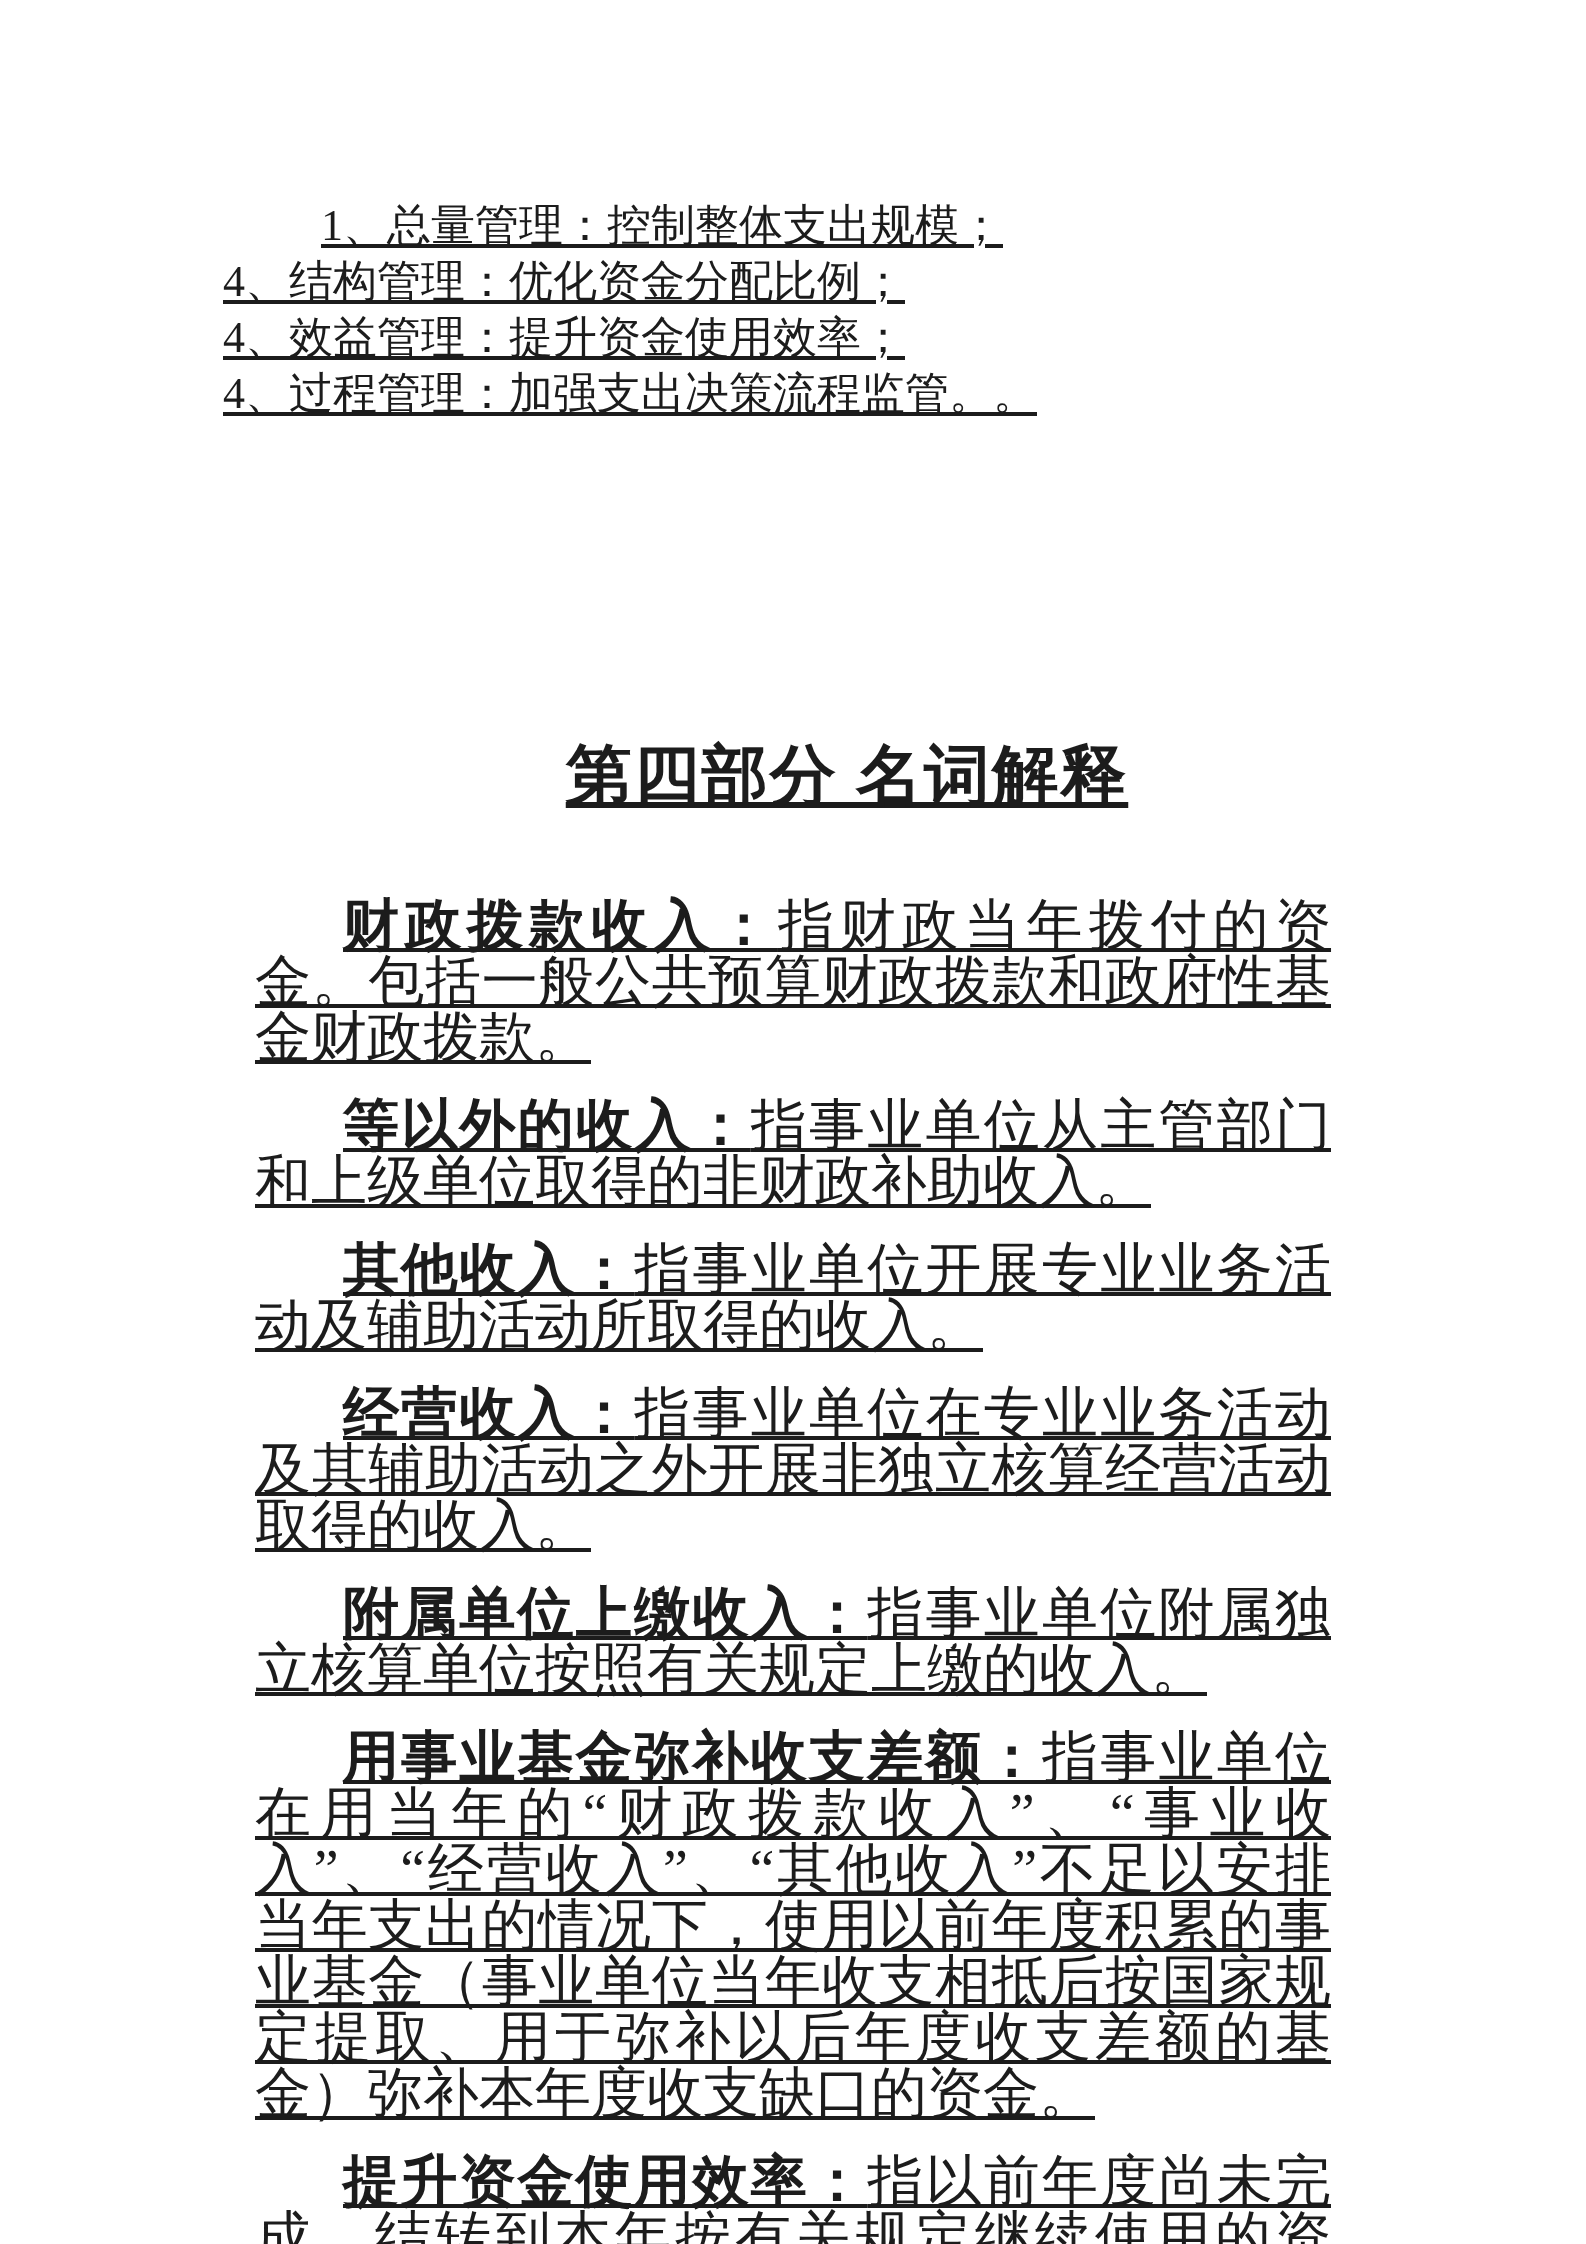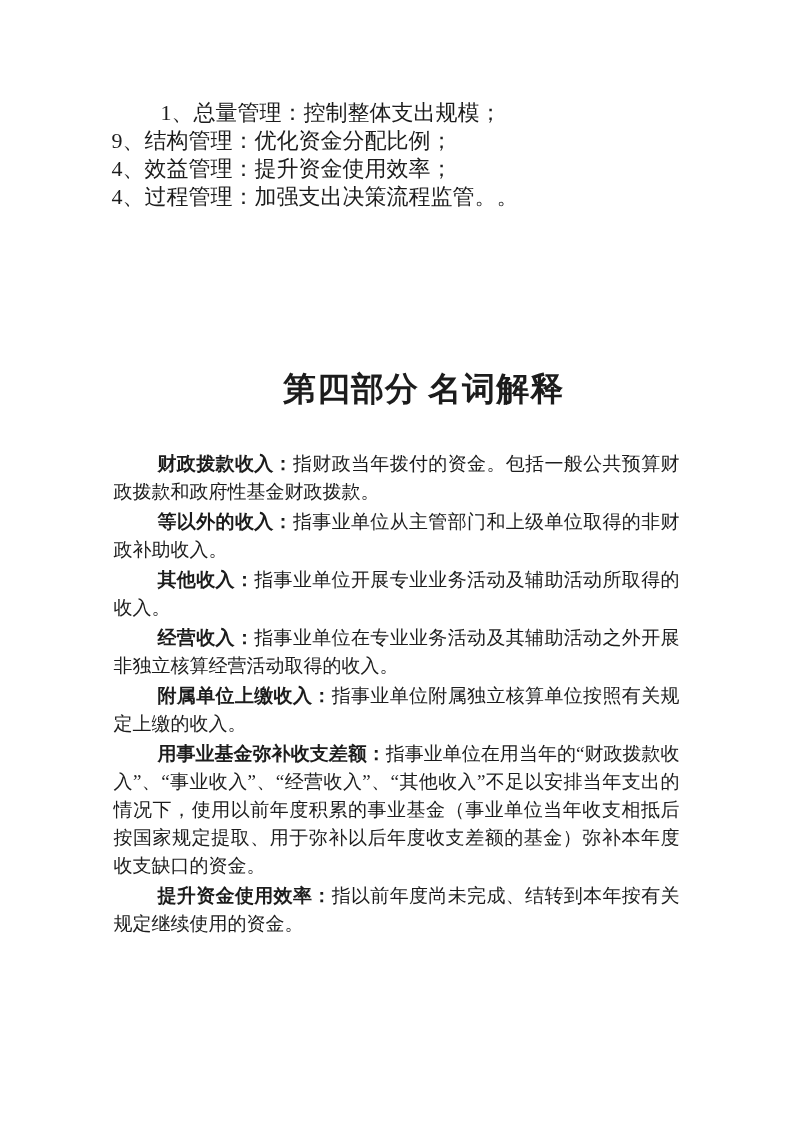--- a/index.html
+++ b/index.html
@@ -11,20 +11,21 @@
     position: relative;
     width: 696px;
     height: 1122px;
     box-sizing: border-box;
     margin: 0 auto;
     padding: 99px 63px 0 63px;
     background: #ffffff;
     color: #1c1c1c;
     font-family: "Liberation Serif", "DejaVu Serif", serif;
     overflow: hidden;
+    text-decoration: underline;
   }
   .intro-list .list-line {
     font-size: 22px;
     line-height: 28px;
     white-space: nowrap;
   }
   .intro-list .first-indent {
     padding-left: 49px;
   }
   .section-title {
@@ -34,38 +35,38 @@
     line-height: 44px;
     font-weight: bold;
     text-align: center;
     letter-spacing: 1px;
     white-space: pre-wrap;
   }
   .definitions {
     margin-top: 39px;
   }
   .def-para {
-    margin: 2px;
-    font-size: 19px;
+    margin: 16px;
+    font-size: 28px;
     line-height: 28px;
     text-align: justify;
     text-indent: 44px;
   }
   .def-para .term {
     font-weight: bold;
   }
 </style>
 </head>
 <body>
 
 <div class="page">
 
   <div class="intro-list">
     <div class="list-line first-indent">1、总量管理：控制整体支出规模；</div>
-    <div class="list-line">9、结构管理：优化资金分配比例；</div>
+    <div class="list-line">4、结构管理：优化资金分配比例；</div>
     <div class="list-line">4、效益管理：提升资金使用效率；</div>
     <div class="list-line">4、过程管理：加强支出决策流程监管。。</div>
   </div>
 
   <h1 class="section-title">第四部分 名词解释</h1>
 
   <div class="definitions">
     <p class="def-para"><b class="term">财政拨款收入：</b><span>指财政当年拨付的资金。包括一般公共预算财政拨款和政府性基金财政拨款。</span></p>
     <p class="def-para"><b class="term">等以外的收入：</b><span>指事业单位从主管部门和上级单位取得的非财政补助收入。</span></p>
     <p class="def-para"><b class="term">其他收入：</b><span>指事业单位开展专业业务活动及辅助活动所取得的收入。</span></p>

